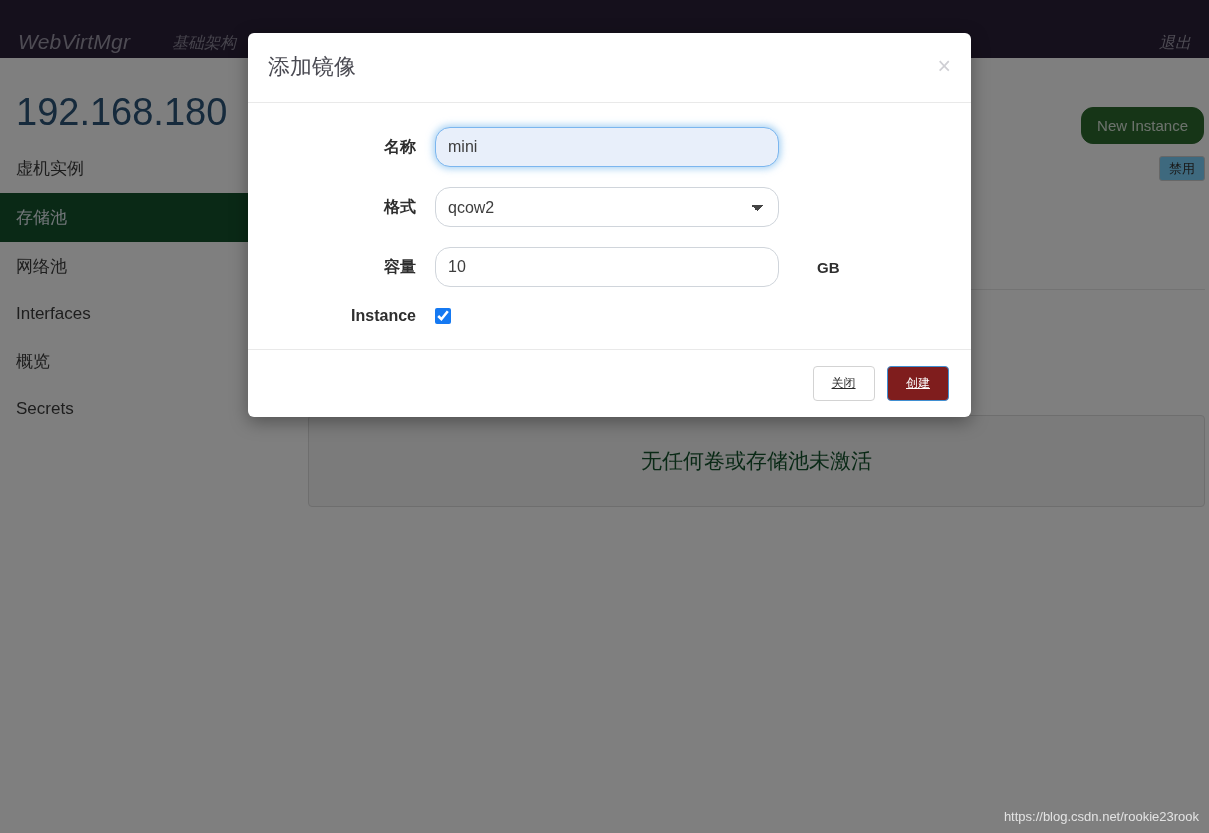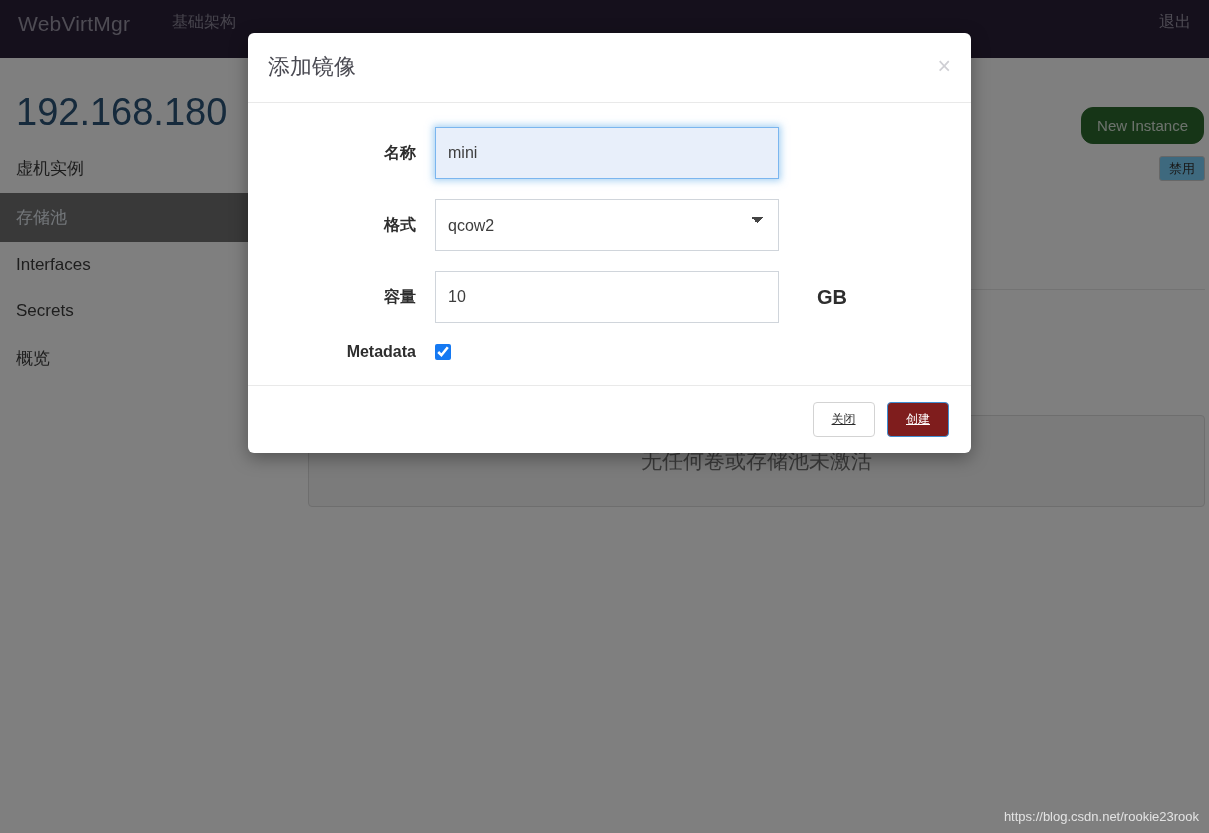--- a/index.html
+++ b/index.html
@@ -15,24 +15,25 @@
   
   #page {
     position: absolute; inset: 0;
     background: #ffffff;
   }
 
   .navbar {
     height: 58px;
     background: #2b2139;
     display: flex;
-    align-items: flex-start;
-    padding: 12px 18px;
+    align-items: flex-end;
+    padding: 4px 18px;
     position: relative;
     z-index: 2;
+    font-style: italic;
   }
   .brand {
     color: #9d98a8;
     font-size: 21px;
     letter-spacing: .2px;
     margin-right: 42px;
     white-space: nowrap;
   }
   .nav-link {
     color: #8d8899;
@@ -85,21 +86,21 @@
     padding-top: 8px;
   }
   .side-item {
     display: block;
     padding: 13px 16px;
     font-size: 17px;
     color: #3c3c3c;
     white-space: nowrap;
   }
   .side-item.active {
-    background: #737373;
+    background: #14532d;
     color: #e6edf4;
   }
 
   .content {
     flex: 1 1 auto;
     padding: 8px 4px 0 4px;
     min-width: 0;
   }
   .pool-row {
     display: flex;
@@ -141,21 +142,21 @@
     display: inline-block;
   }
   .alert-box {
     margin-top: 54px;
     border: 1px solid #dcdcdc;
     border-radius: 4px;
     background: #f7f7f7;
     padding: 31px 12px;
     text-align: center;
     font-size: 21px;
-    color: #737373;
+    color: #14532d;
   }
 
   
   #overlay {
     position: absolute;
     inset: 0;
     background: rgba(0,0,0,0.5);
     z-index: 50;
   }
 
@@ -209,23 +210,23 @@
     flex: 0 0 167px;
     text-align: right;
     padding-right: 19px;
     font-size: 16px;
     font-weight: bold;
     color: #2e2e2e;
     white-space: nowrap;
   }
   .form-control {
     width: 344px;
-    height: 52px;
+    height: 40px;
     border: 1px solid #d0d5db;
-    border-radius: 0;
+    border-radius: 15px;
     padding: 4px 12px;
     font-size: 16px;
     color: #3d3d3d;
     background: #ffffff;
     font-family: "Liberation Sans", sans-serif;
     outline: none;
   }
   .form-control.focused {
     border-color: #7bb6ef;
     background: #e8effa;
@@ -238,21 +239,21 @@
       linear-gradient(45deg, transparent 50%, #444 50%),
       linear-gradient(135deg, #444 50%, transparent 50%);
     background-position:
       calc(100% - 21px) 17px,
       calc(100% - 15px) 17px;
     background-size: 6px 6px, 6px 6px;
     background-repeat: no-repeat;
   }
   .unit-label {
     margin-left: 38px;
-    font-size: 20px;
+    font-size: 15px;
     font-weight: bold;
     color: #2e2e2e;
     text-align: right;
   }
   .cb {
     width: 16px; height: 16px;
     margin: 0;
     accent-color: #1579f2;
   }
   .modal-footer {
@@ -309,23 +310,24 @@
     <div class="title-row">
       <h1 class="page-title">192.168.180</h1>
       <button class="btn-new-instance">New Instance</button>
     </div>
 
     <div class="columns">
 
       <nav class="sidebar">
         <a class="side-item">虚机实例</a>
         <a class="side-item active">存储池</a>
+        <a class="side-item">网络池</a>
         <a class="side-item">Interfaces</a>
+        <a class="side-item">概览</a>
         <a class="side-item">Secrets</a>
-        <a class="side-item">概览</a>
       </nav>
 
       <main class="content">
 
         <div class="pool-row">
           <span>随物理机同启</span>
           <button class="btn-disable">禁用</button>
         </div>
 
         <h2 class="section-head">卷</h2>
@@ -363,21 +365,21 @@
       </select>
     </div>
 
     <div class="form-row">
       <label class="form-label">容量</label>
       <input class="form-control" type="text" value="10" style="">
       <span class="unit-label">GB</span>
     </div>
 
     <div class="form-row">
-      <label class="form-label">Metadata</label>
+      <label class="form-label">Instance</label>
       <input class="cb" type="checkbox" checked="" style="">
     </div>
 
   </div>
 
   <div class="modal-footer">
     <button class="btn btn-default">关闭</button>
     <button class="btn btn-primary">创建</button>
   </div>
 </div>

